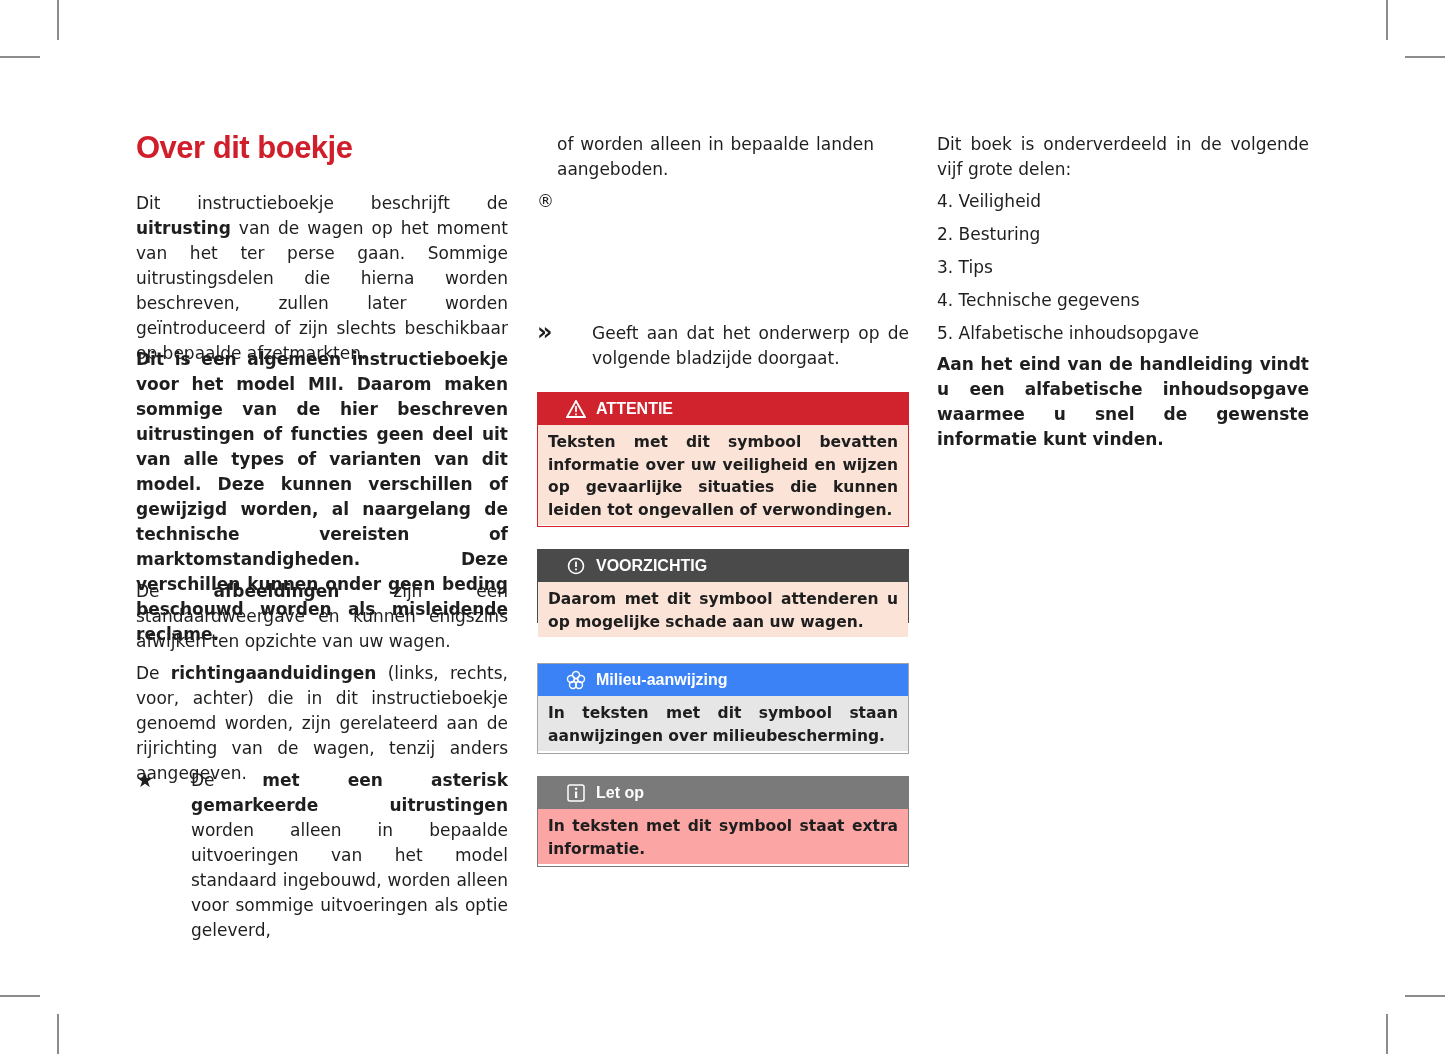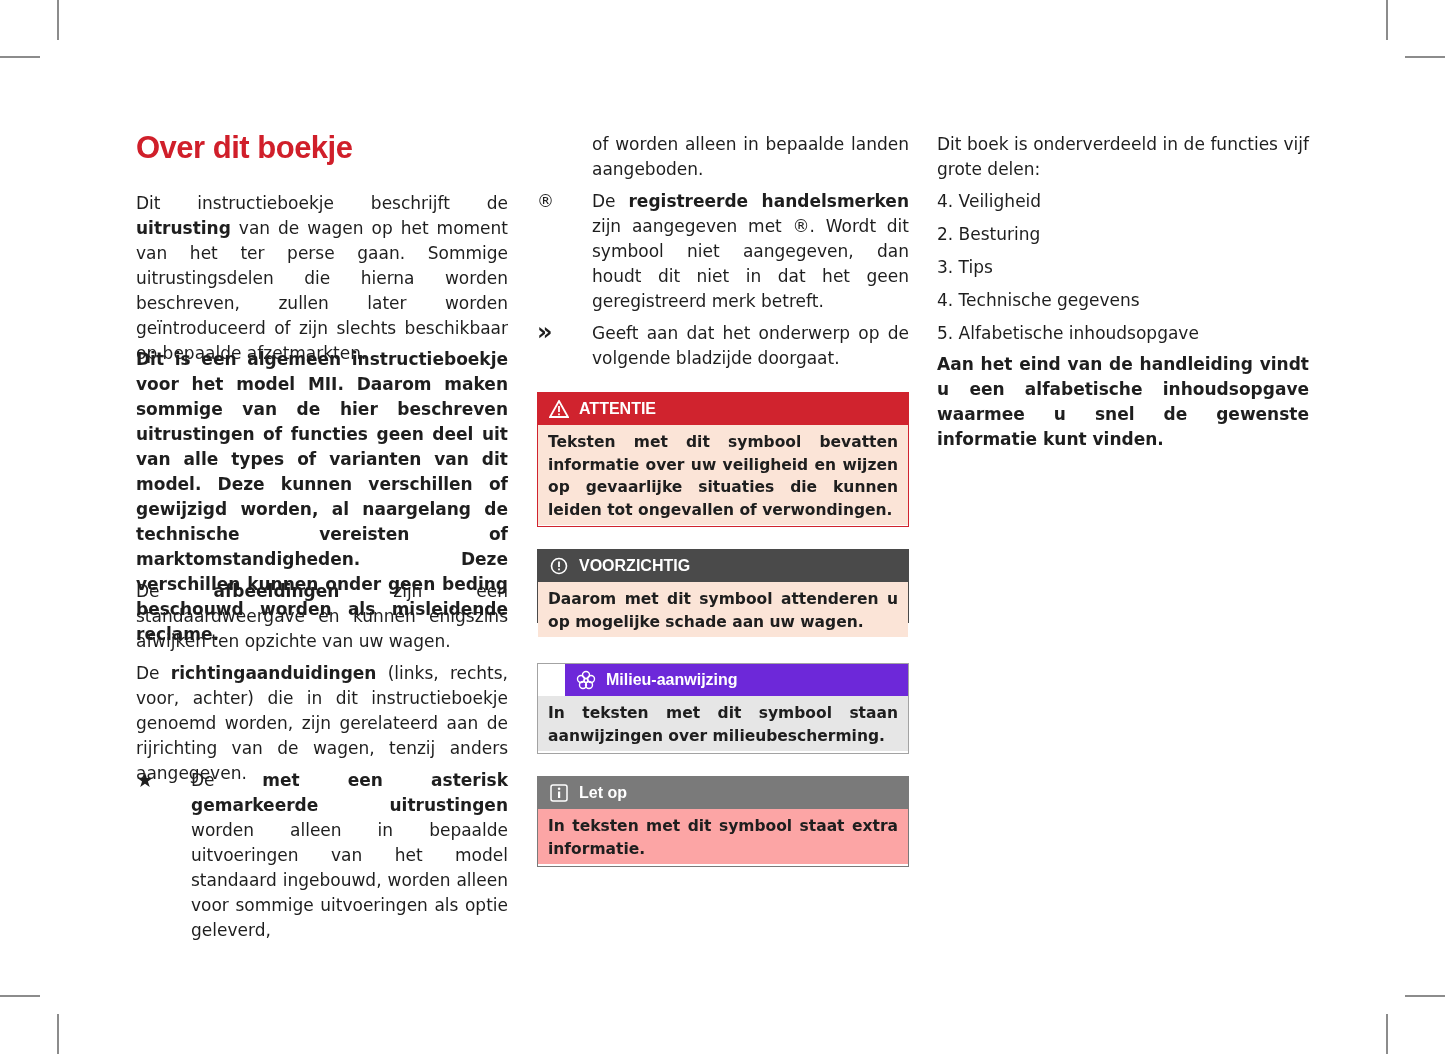--- a/index.html
+++ b/index.html
@@ -23,35 +23,35 @@
   .justify { text-align: justify; text-align-last: left; }
   b { font-weight: bold; }
   .block { position: absolute; }
 
   .legend-row { position: absolute; display: flex; width: 372px; }
   .legend-sym { width: 55px; flex: 0 0 55px; font-size: 17px; line-height: 25px; }
   .legend-text { flex: 1; }
 
   .box { position: absolute; left: 537px; width: 372px; border: 1.5px solid; box-sizing: border-box; }
   .box-head {
-    height: 32px; display: flex; align-items: center; padding-left: 11px;
+    height: 32px; display: flex; align-items: center; padding-left: 28px;
     color: #ffffff; font-weight: bold; font-size: 16px;
     font-family: "Liberation Sans", sans-serif;
   }
   .box-head .ico { width: 20px; height: 20px; margin-right: 10px; display: inline-flex; align-items: center; justify-content: center; }
   .box-body { padding: 6px 10px 4px 10px; font-weight: bold; font-size: 15.5px; line-height: 22.5px; text-align: justify; }
 
   .attn { border-color: #d0232e; top: 392px; height: 135px; }
   .attn .box-head { background: #d0232e; }
   .attn .box-body { background: #fbe4d7; }
   .caut { border-color: #4a4a4a; top: 549px; height: 74px; }
   .caut .box-head { background: #4a4a4a; }
   .caut .box-body { background: #fbe4d7; }
   .env { border-color: #a3a3a3; top: 663px; height: 91px; }
-  .env .box-head { background: #6d28d9; margin-left: 27px; }
+  .env .box-head { background: #3b82f6; }
   .env .box-body { background: #e6e6e6; }
   .note { border-color: #7a7a7a; top: 776px; height: 91px; }
   .note .box-head { background: #7a7a7a; text-align: center; }
   .note .box-body { background: #fca5a5; }
 
   .list-item { position: absolute; left: 937px; font-size: 17px; line-height: 25px; }
 </style>
 </head>
 <body>
 
@@ -80,27 +80,26 @@
 
 <div class="block col1" style="top:661px;">
   <p class="justify"><span>De </span><b>richtingaanduidingen</b><span> (links, rechts, voor, achter) die in dit instructieboekje genoemd worden, zijn gerelateerd aan de rijrichting van de wagen, tenzij anders aangegeven.</span></p>
 </div>
 
 <div class="legend-row" style="left:136px;top:768px;">
   <span class="legend-sym" style="font-size:20px;">★</span>
   <p class="legend-text justify"><span>De </span><b>met een asterisk gemarkeerde uitrustingen</b><span> worden alleen in bepaalde uitvoeringen van het model standaard ingebouwd, worden alleen voor sommige uitvoeringen als optie geleverd,</span></p>
 </div>
 
-<div class="block" style="left:592px;top:132px;width:317px;">
+<div class="block" style="left:557px;top:132px;width:317px;">
   <p class="justify">of worden alleen in bepaalde landen aangeboden.</p>
 </div>
 
 <div class="legend-row" style="left:537px;top:189px;">
   <span class="legend-sym">®</span>
-  <p class="legend-text justify"><span>De </span><b>registreerde handelsmerken</b><span> zijn aangegeven met ®. Wordt dit symbool niet aangegeven, dan houdt dit niet in dat het geen geregistreerd merk betreft.</span></p>
 </div>
 
 <div class="legend-row" style="left:537px;top:321px;">
   <span class="legend-sym" style="font-weight:bold;font-size:24px;line-height:22px;">»</span>
   <p class="legend-text">Geeft aan dat het onderwerp op de volgende bladzijde doorgaat.</p>
 </div>
 
 <div class="box attn">
   <div class="box-head">
     <span class="ico">
@@ -154,21 +153,21 @@
           <rect x="8" y="7.5" width="2.2" height="6.5" fill="#fff"></rect>
           <circle cx="9.1" cy="4.8" r="1.3" fill="#fff"></circle>
         </svg>
     </span>
     <span>Let op</span>
   </div>
   <div class="box-body">In teksten met dit symbool staat extra informatie.</div>
 </div>
 
 <div class="block col3" style="top:132px;">
-  <p class="justify">Dit boek is onderverdeeld in de functies vijf grote delen:</p>
+  <p class="justify">Dit boek is onderverdeeld in de volgende vijf grote delen:</p>
 </div>
 <div class="list-item" style="top:189px;">4. Veiligheid</div>
 <div class="list-item" style="top:222px;">2. Besturing</div>
 <div class="list-item" style="top:255px;">3. Tips</div>
 <div class="list-item" style="top:288px;">4. Technische gegevens</div>
 <div class="list-item" style="top:321px;">5. Alfabetische inhoudsopgave</div>
 <div class="block col3" style="top:352px;font-weight:bold;">
   <p class="justify">Aan het eind van de handleiding vindt u een alfabetische inhoudsopgave waarmee u snel de gewenste informatie kunt vinden.</p>
 </div>
 

